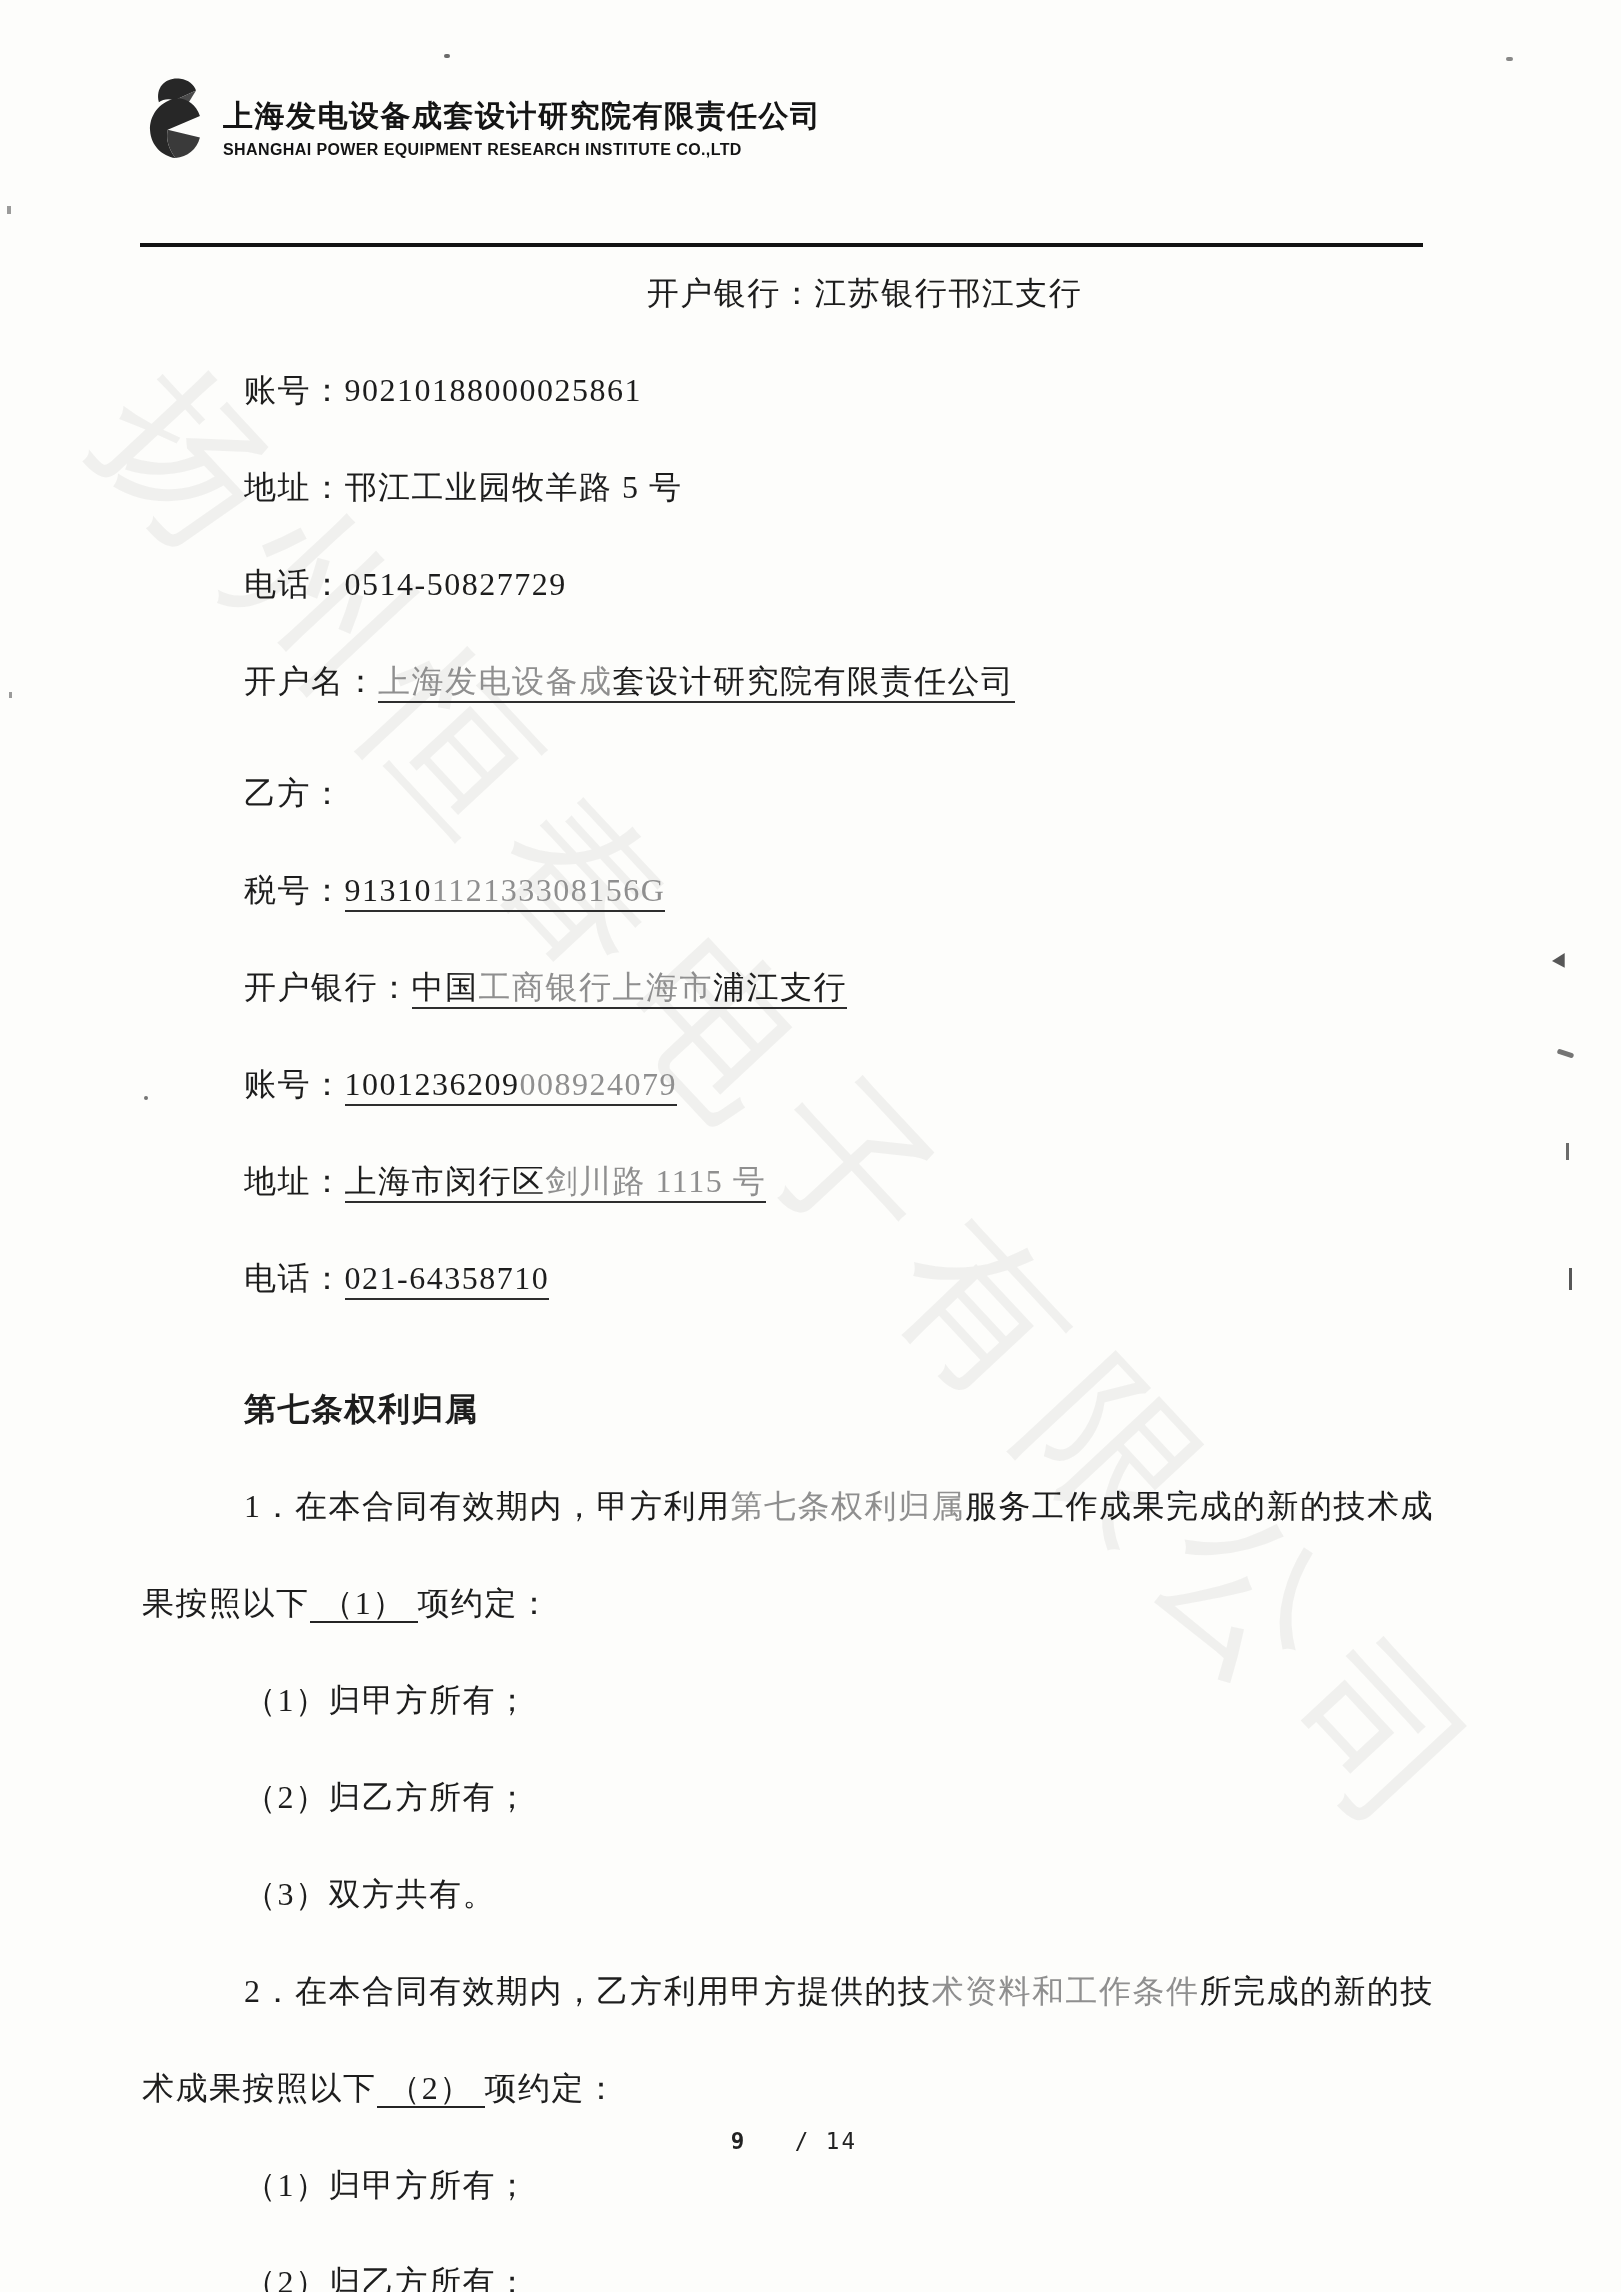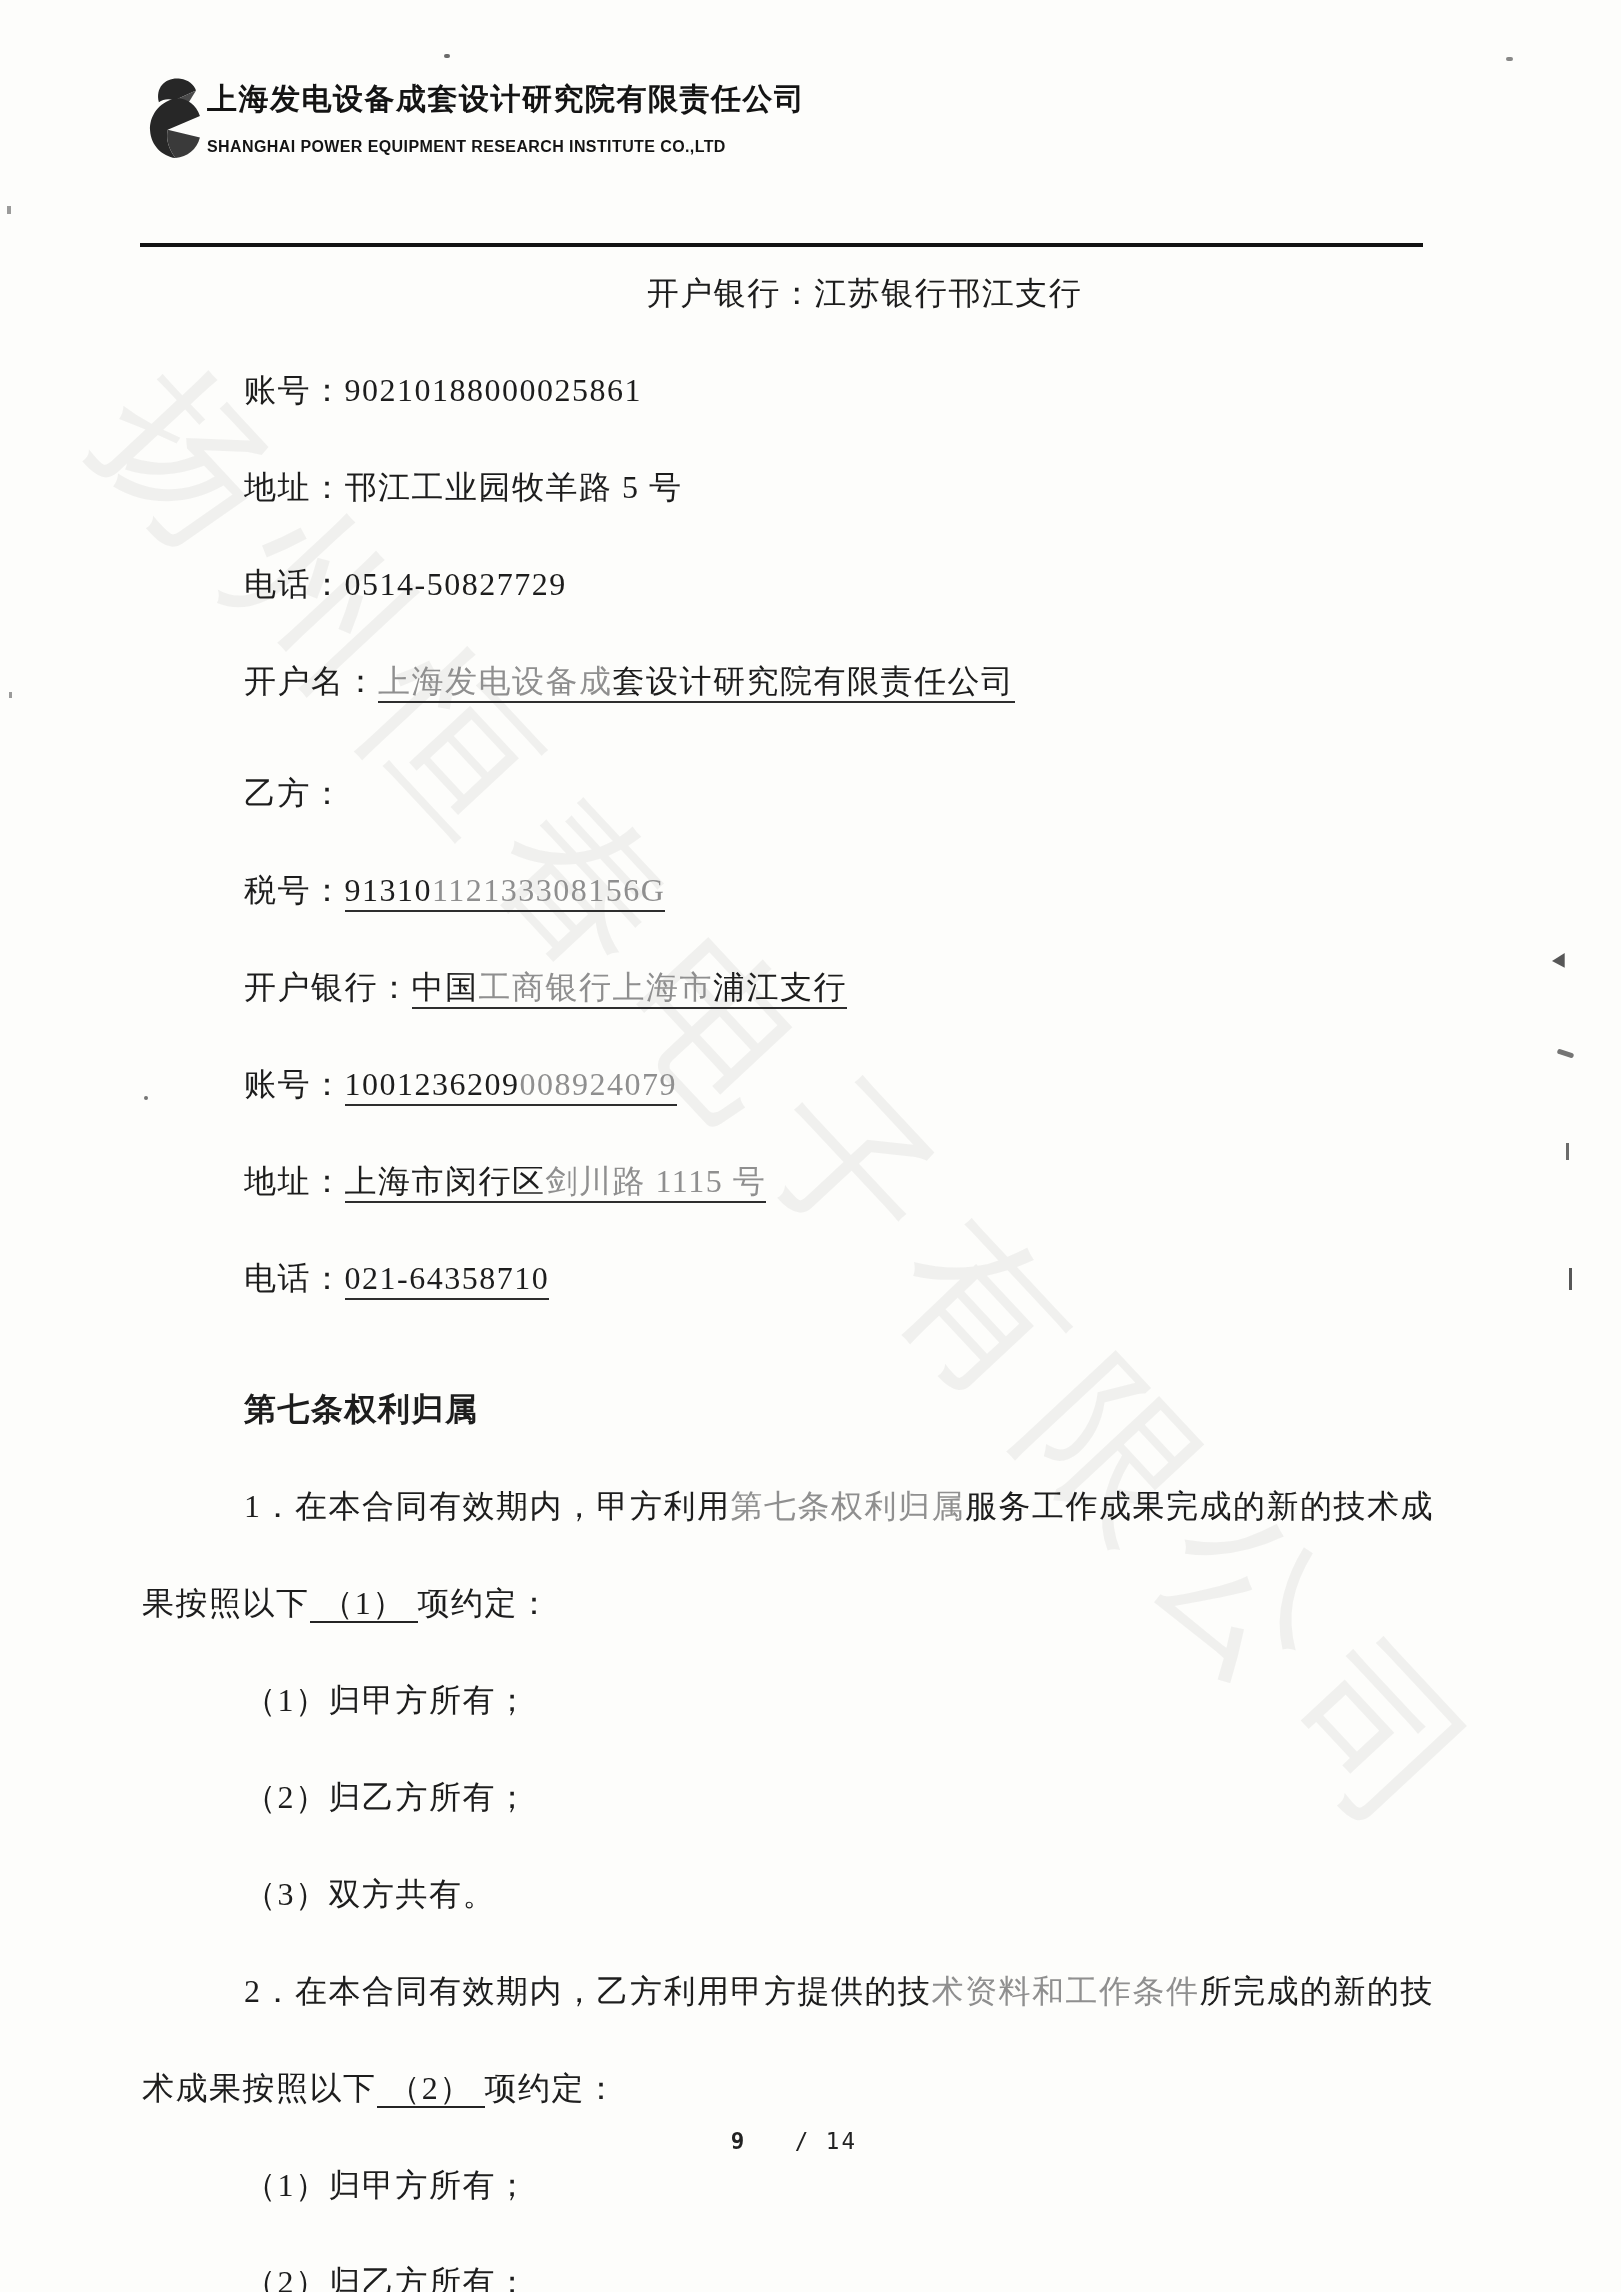--- a/index.html
+++ b/index.html
@@ -7,25 +7,25 @@
   .page{
     position:relative;
     width:1621px;height:2293px;
     margin:0 auto;
     background:#fdfdfb;
     overflow:hidden;
     font-family:"Liberation Serif","DejaVu Serif",serif;
     color:#1d1d1d;
   }
   
-  .header{position:absolute;top:73px;left:145px;display:flex;align-items:center;gap:1px;z-index:2;}
+  .header{position:absolute;top:73px;left:145px;display:flex;align-items:flex-end;gap:17px;z-index:2;}
   .logo{width:61px;height:86px;flex:0 0 auto;}
   .htext{padding-top:3.9px;font-family:"Liberation Sans","DejaVu Sans",sans-serif;}
   .cn{font-size:30px;font-weight:bold;letter-spacing:1.5px;color:#141414;white-space:nowrap;}
-  .en{font-size:16px;font-weight:bold;letter-spacing:0.4px;color:#141414;margin-top:18px;white-space:nowrap;}
+  .en{font-size:16px;font-weight:bold;letter-spacing:0.4px;color:#141414;margin-top:4px;white-space:nowrap;}
   .rule{position:absolute;top:243px;left:140px;width:1283px;height:3.9px;background:#121212;z-index:2;}
   
   .content{position:absolute;top:247px;left:142px;width:1343px;z-index:2;}
   .ln{height:65px;line-height:65px;font-size:32px;letter-spacing:1.5px;white-space:nowrap;}
   .ind{padding-left:102px;}
   .b{font-weight:bold;}
   .first{margin-top:13.7px;text-align:center;}
   .gap-small{margin-top:47px;}
   .gap-big{margin-top:66px;}
   .u{border-bottom:2.9px solid #2e2e2e;padding-bottom:2px;}

